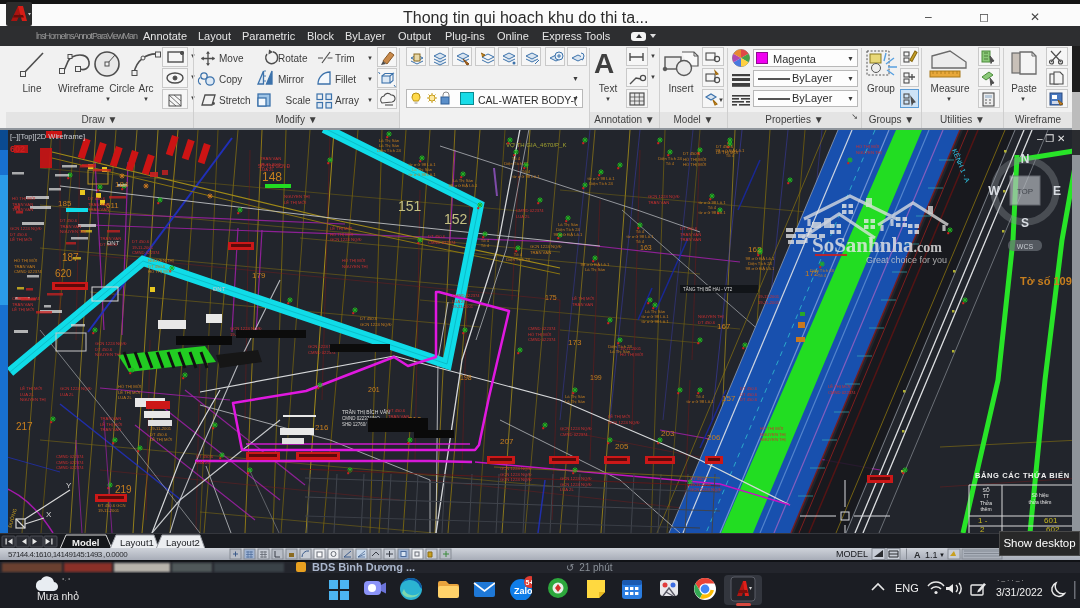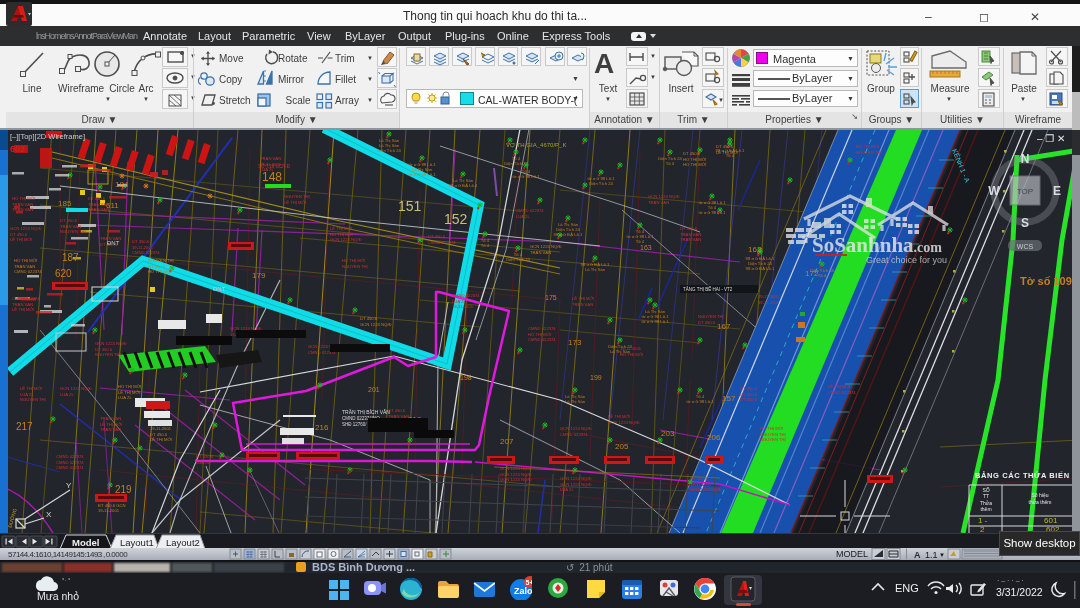--- a/index.html
+++ b/index.html
@@ -2,21 +2,21 @@
 <html><head>
 <meta charset="utf-8">
 <style>
 * { margin:0; padding:0; box-sizing:border-box; }
 html,body { width:1080px; height:608px; overflow:hidden; background:#000; }
 body { font-family:"Liberation Sans", sans-serif; position:relative; }
 .abs { position:absolute; }
 
 #topstrip { left:0; top:0; width:1080px; height:4px; background:#141414; }
 #titlebar { left:0; top:4px; width:1080px; height:22px; background:#fbfbfb; }
-#title { left:403px; top:9px; font-size:12px; color:#2b2b2b;text-align:center; }
+#title { left:403px; top:9px; font-size:16px; color:#2b2b2b;text-align:center; }
 .winbtn { top:10px; color:#444; font-size:12px; }
 #logobox { left:6px; top:2px; width:26px; height:24px; background:#2c2c2c; border-radius:2px; }
 
 #menubar { left:0; top:26px; width:1080px; height:20px; background:#2d2e30; color:#e6e6e6; font-size:11px; }
 #menubar span.tab { position:absolute; top:4px; }
 #garble { left:36px; top:31px; width:102px; height:11px; color:#9a9a9a; font-size:9px; letter-spacing:-1px; filter:blur(.5px); overflow:hidden; white-space:nowrap; }
 
 #ribbon { left:0; top:46px; width:1072px; height:84px; background:#f1f1f1; border-bottom:2px solid #8f959c; }
 #ribbonedge { left:1072px; top:46px; width:8px; height:46px; background:#1d1d1d; }
 #ribbonedge2 { left:1072px; top:92px; width:8px; height:38px; background:#bcbcbc; }
@@ -52,21 +52,21 @@
   <polygon points="5,19 12,4 17,4 11,19" fill="#a81410"></polygon>
   <polygon points="12,4 17,4 21,19 16,19" fill="#d81d16"></polygon>
   <polygon points="8,13 17,13 18,15.5 7,15.5" fill="#6a0c09"></polygon>
   <polygon points="22,11 25,11 23.5,13.5" fill="#cfcfcf"></polygon>
 </svg>
 </div>
 <div class="abs" id="menubar">
   <span class="tab" style="left:143px;">Annotate</span>
   <span class="tab" style="left:198px;">Layout</span>
   <span class="tab" style="left:242px;">Parametric</span>
-  <span class="tab" style="left:307px;">View</span>
+  <span class="tab" style="left:307px;">Block</span>
   <span class="tab" style="left:345px;">ByLayer</span>
   <span class="tab" style="left:398px;">Output</span>
   <span class="tab" style="left:445px;">Plug-ins</span>
   <span class="tab" style="left:497px;">Online</span>
   <span class="tab" style="left:542px;">Express Tools</span>
   <span style="position:absolute;left:631px;top:6px;width:15px;height:9px;background:#f4f4f4;border-radius:3px;"></span>
   <span style="position:absolute;left:636px;top:8px;width:0;height:0;border-left:3px solid transparent;border-right:3px solid transparent;border-bottom:4px solid #2d2e30;"></span>
   <span style="position:absolute;left:650px;top:8px;width:0;height:0;border-left:3px solid transparent;border-right:3px solid transparent;border-top:4px solid #ddd;"></span>
 </div>
 <div class="abs" id="garble">lnsHomeInsAnnotParaViewMan</div>
@@ -279,21 +279,21 @@
           <rect x="4" y="27" width="9" height="7"></rect>
           <circle cx="15" cy="33" r="2.6"></circle>
           <path d="M13 24 l3 3 -2 .5 z" fill="#e8a020" stroke="#a06a10"></path>
         </g>
     <g stroke-width="1.1">
           <path d="M4 50 l5 -3 5 3 -5 3 z" fill="#d8e4f0" stroke="#3c72ab"></path>
           <path d="M11 53 l4 4 -2 1 z" fill="#e8a020" stroke="#a06a10"></path>
         </g>
   </svg>
   <div class="caret" style="left:58px;top:51px;">▼</div>
-  <div class="foot">Trim ▼</div>
+  <div class="foot">Model ▼</div>
 </div>
 <div class="pdiv" style="left:727px;"></div>
 
 <div class="panel" style="left:728px;width:133px;">
   <svg class="abs" style="left:2px;top:2px" width="22" height="62">
     <circle cx="11" cy="10" r="8.5" fill="#e8e8e8" stroke="#888"></circle>
     <path d="M11 10 L11 1.5 A8.5 8.5 0 0 1 18.4 5.8 Z" fill="#e04848"></path>
     <path d="M11 10 L18.4 5.8 A8.5 8.5 0 0 1 18.4 14.2 Z" fill="#48a048"></path>
     <path d="M11 10 L18.4 14.2 A8.5 8.5 0 0 1 11 18.5 Z" fill="#ffd040"></path>
     <path d="M11 10 L11 18.5 A8.5 8.5 0 0 1 3.6 14.2 Z" fill="#4878e0"></path>

